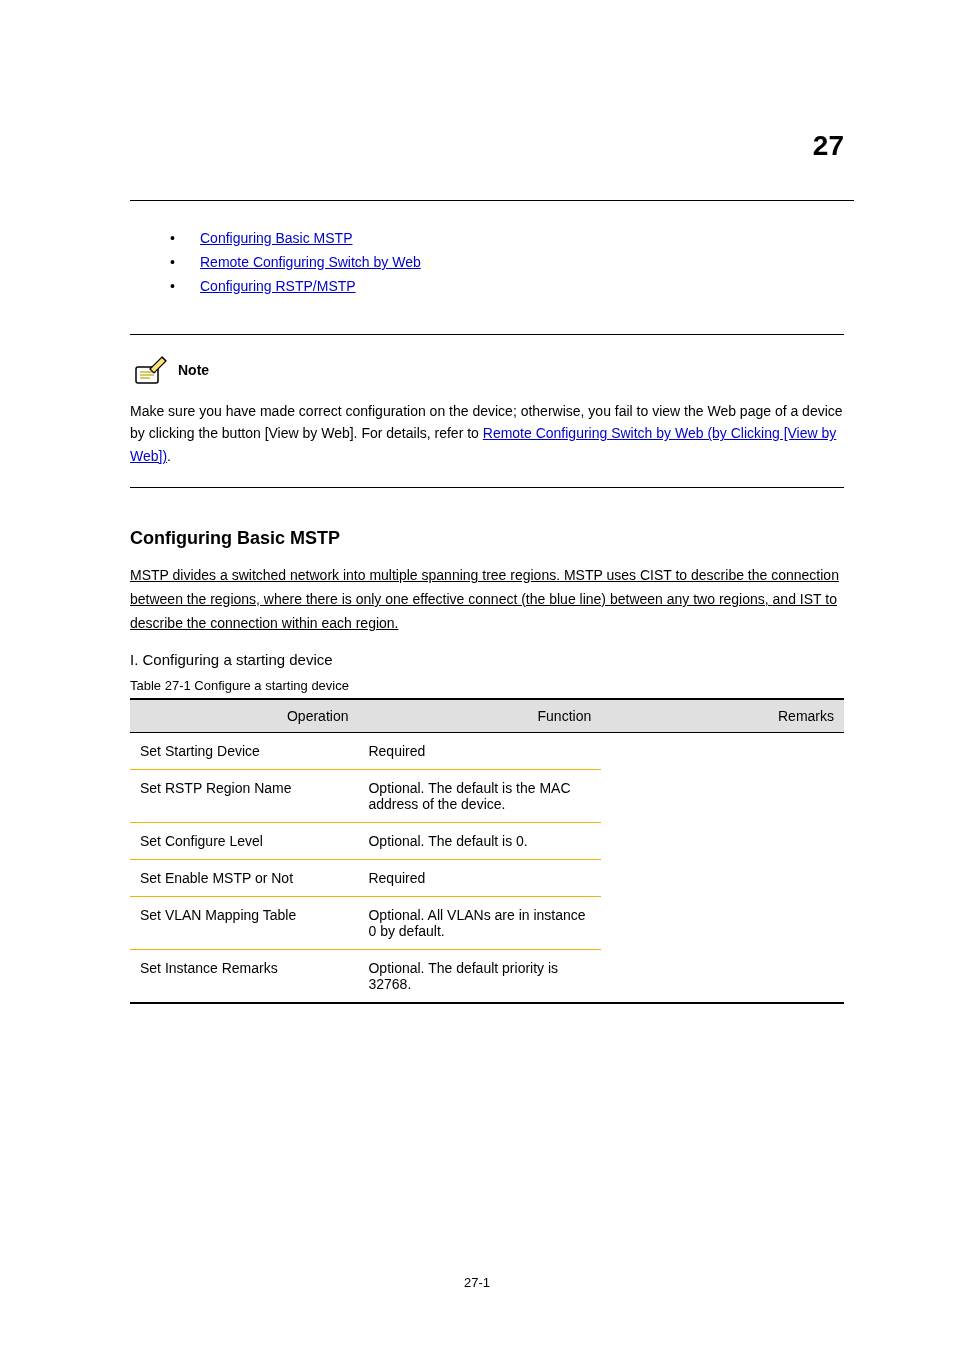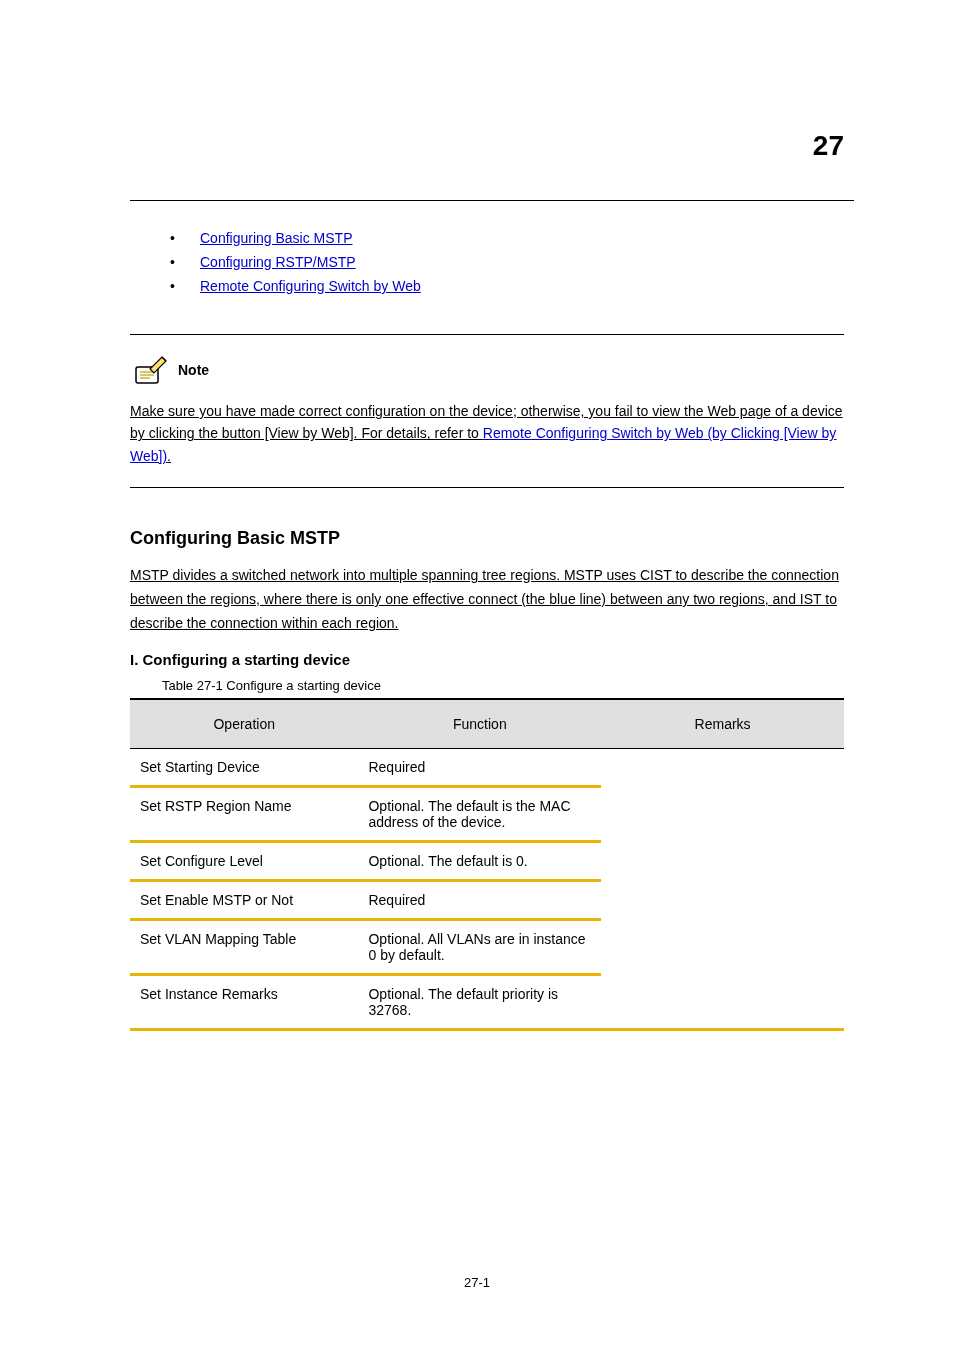--- a/index.html
+++ b/index.html
@@ -68,64 +68,62 @@
       width: 40px;
       height: 30px;
       margin-right: 8px;
     }
     .note-label {
       font-weight: bold;
       font-size: 14px;
     }
     .note-text {
       line-height: 1.6;
-      text-decoration: underline;
     }
     .section {
       margin-top: 40px;
     }
     .section-heading {
       font-size: 18px;
       font-weight: bold;
       margin-bottom: 15px;
     }
     .section-text {
       line-height: 1.7;
       margin-bottom: 15px;
       text-decoration: underline;
     }
     .subsection-heading {
       font-size: 15px;
-      font-weight: bold;
+      font-weight: normal;
       margin-bottom: 10px;
     }
     .table-caption {
       font-size: 13px;
       margin-bottom: 5px;
-      margin-left: 32px;
     }
     table {
       width: 100%;
       border-collapse: collapse;
       border-top: 2px solid #000;
       border-bottom: 2px solid #000;
     }
     thead tr {
       background: #e0e0e0;
     }
     th {
-      text-align: center;
-      padding: 16px 10px;
+      text-align: right;
+      padding: 8px 10px;
       font-weight: normal;
       border-bottom: 1px solid #000;
     }
     td {
       padding: 10px 10px;
       vertical-align: top;
-      border-bottom: 3px solid #eab308;
+      border-bottom: 1px solid #eab308;
     }
     td.remarks {
       vertical-align: middle;
     }
     .page-footer {
       position: absolute;
       bottom: 60px;
       left: 50%;
       transform: translateX(-50%);
       font-size: 13px;
@@ -138,24 +136,24 @@
 <div class="page-number-top">27</div>
 <div class="hr-top"></div>
 
 <div class="content">
 
   <ul class="bullet-list">
     <li>
       <a href="#" class="link">Configuring Basic MSTP</a>
     </li>
     <li>
-      <a href="#" class="link">Configuring RSTP/MSTP</a>
+      <a href="#" class="link">Remote Configuring Switch by Web</a>
     </li>
     <li>
-      <a href="#" class="link">Remote Configuring Switch by Web</a>
+      <a href="#" class="link">Configuring RSTP/MSTP</a>
     </li>
   </ul>
 
   <div class="note-box">
     <div class="note-header">
       <span class="note-icon">
         <svg viewBox="0 0 40 30" width="40" height="30">
           <rect x="6" y="12" width="22" height="16" rx="2" fill="none" stroke="#000" stroke-width="1.5"></rect>
           <line x1="10" y1="17" x2="24" y2="17" stroke="#c0a000" stroke-width="1.2"></line>
           <line x1="10" y1="20" x2="24" y2="20" stroke="#c0a000" stroke-width="1.2"></line>

